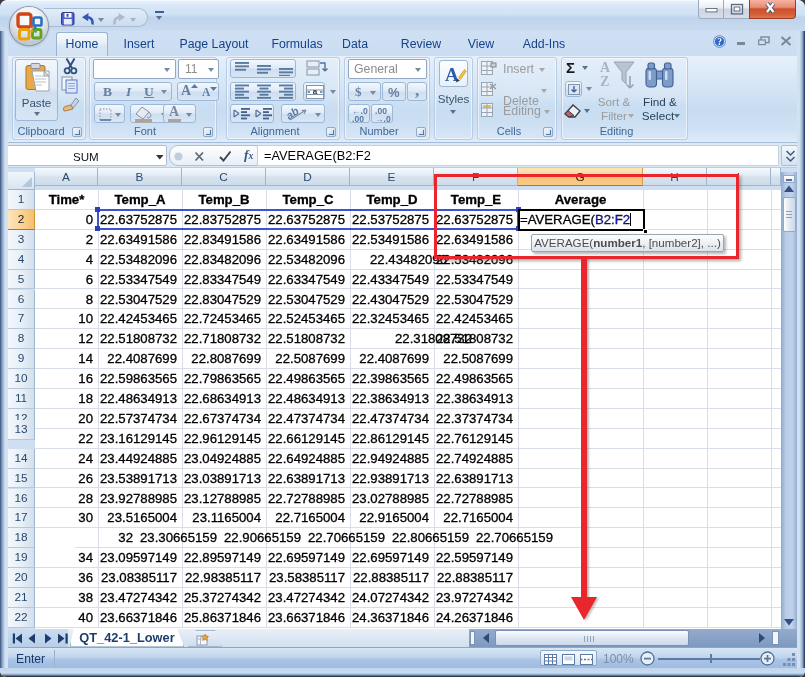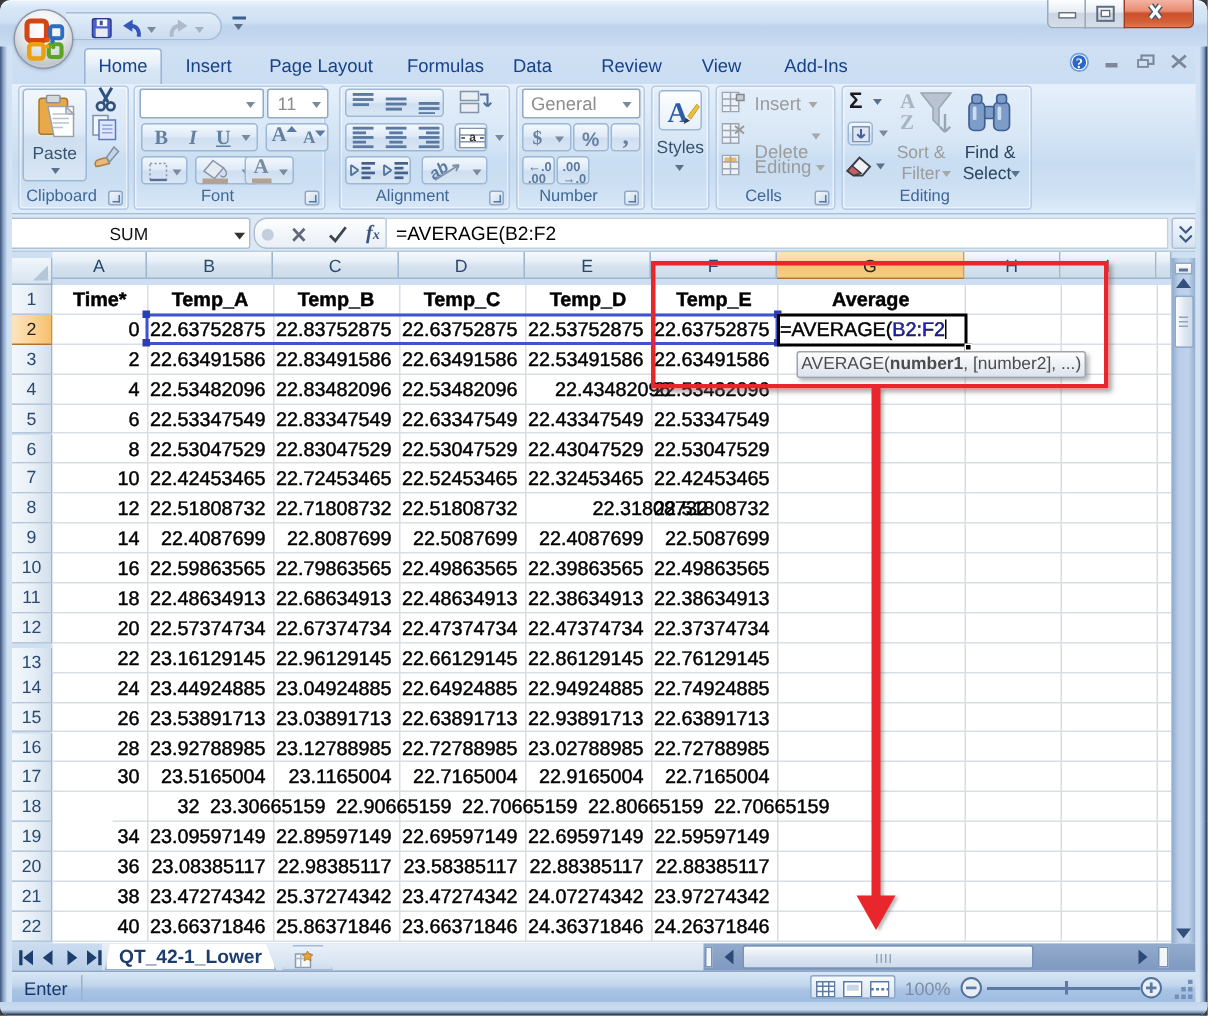--- a/index.html
+++ b/index.html
@@ -490,21 +490,21 @@
 <div class="ab rh" style="top:61.8px;height:19.9px;line-height:19.9px;">3</div>
 <div class="ab rh" style="top:81.7px;height:19.9px;line-height:19.9px;">4</div>
 <div class="ab rh" style="top:101.6px;height:19.9px;line-height:19.9px;">5</div>
 <div class="ab rh" style="top:121.5px;height:19.9px;line-height:19.9px;">6</div>
 <div class="ab rh" style="top:141.4px;height:19.9px;line-height:19.9px;">7</div>
 <div class="ab rh" style="top:161.3px;height:19.9px;line-height:19.9px;">8</div>
 <div class="ab rh" style="top:181.2px;height:19.9px;line-height:19.9px;">9</div>
 <div class="ab rh" style="top:201.1px;height:19.9px;line-height:19.9px;">10</div>
 <div class="ab rh" style="top:221.0px;height:19.9px;line-height:19.9px;">11</div>
 <div class="ab rh" style="top:240.9px;height:19.9px;line-height:19.9px;">12</div>
-<div class="ab rh" style="top:264px;height:19.9px;line-height:19.9px;">13</div>
+<div class="ab rh" style="top:252px;height:19.9px;line-height:19.9px;">13</div>
 <div class="ab rh" style="top:280.7px;height:19.9px;line-height:19.9px;">14</div>
 <div class="ab rh" style="top:300.6px;height:19.9px;line-height:19.9px;">15</div>
 <div class="ab rh" style="top:320.5px;height:19.9px;line-height:19.9px;">16</div>
 <div class="ab rh" style="top:340.4px;height:19.9px;line-height:19.9px;">17</div>
 <div class="ab rh" style="top:360.3px;height:19.9px;line-height:19.9px;">18</div>
 <div class="ab rh" style="top:380.2px;height:19.9px;line-height:19.9px;">19</div>
 <div class="ab rh" style="top:400.1px;height:19.9px;line-height:19.9px;">20</div>
 <div class="ab rh" style="top:420.0px;height:19.9px;line-height:19.9px;">21</div>
 <div class="ab rh" style="top:439.9px;height:19.9px;line-height:19.9px;">22</div>
 <div class="ab" id="cells">

